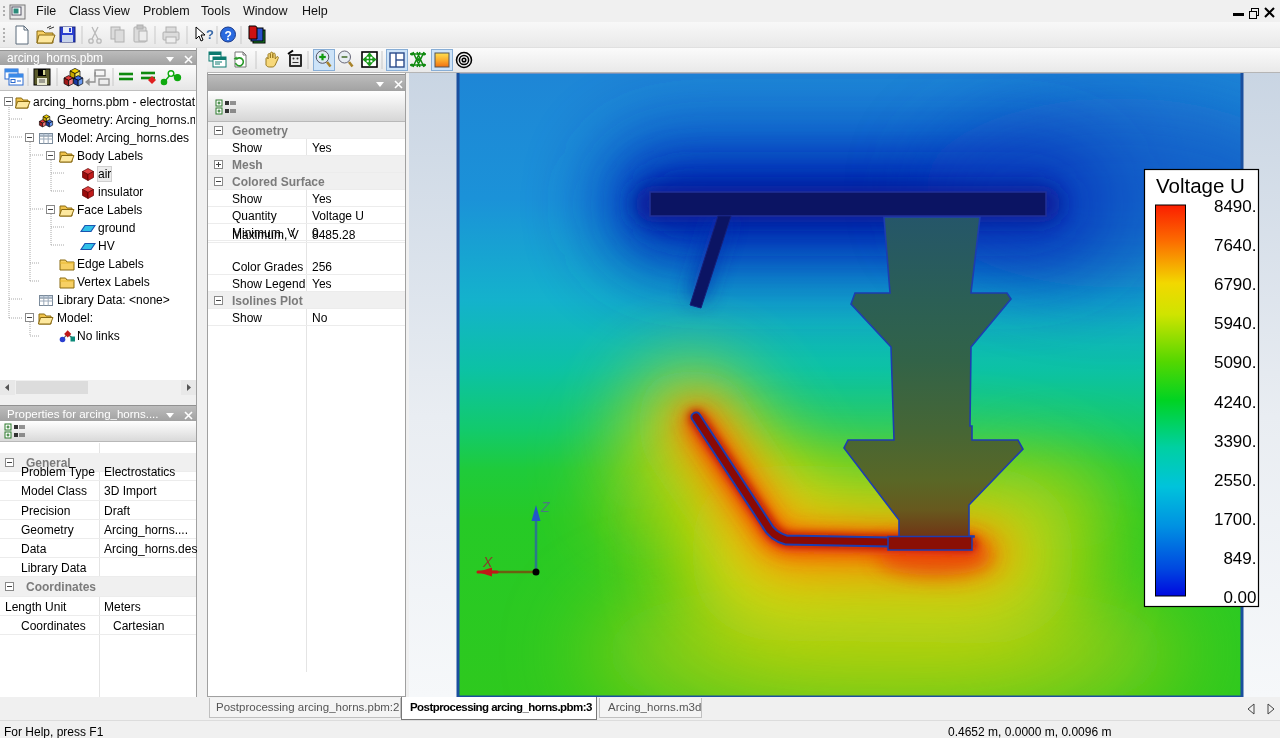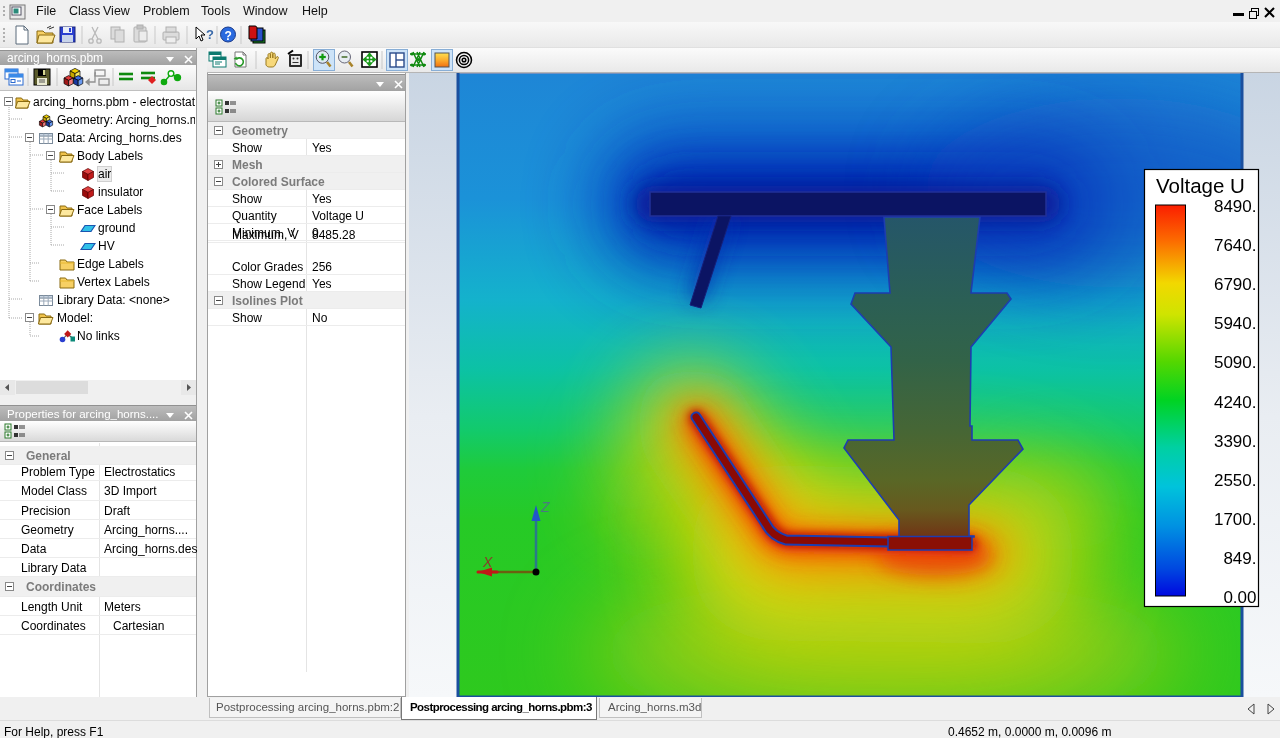--- a/index.html
+++ b/index.html
@@ -370,21 +370,21 @@
         <svg class="abs" style="left:38px;top:1px" width="16" height="16">
           <use href="#i-cubes"></use>
         </svg>
         <span class="lbl" style="left:57px">Geometry: Arcing_horns.m3d</span>
       </div>
     <div class="treerow" style="top:37px">
         <div class="expbox" style="left:25px;top:4px"></div>
         <svg class="abs" style="left:38px;top:1px" width="16" height="16">
           <use href="#i-table"></use>
         </svg>
-        <span class="lbl" style="left:57px">Data: Arcing_horns.des</span>
+        <span class="lbl" style="left:57px">Model: Arcing_horns.des</span>
       </div>
     <div class="treerow" style="top:55px">
         <div class="expbox" style="left:46px;top:4px"></div>
         <svg class="abs" style="left:59px;top:1px" width="16" height="16">
           <use href="#i-folderO"></use>
         </svg>
         <span class="lbl" style="left:77px">Body Labels</span>
       </div>
     <div class="treerow" style="top:73px">
         <svg class="abs" style="left:80px;top:1px" width="16" height="16">
@@ -475,21 +475,21 @@
         </g>
         <g fill="#333">
           <rect x="14" y="4" width="4" height="4"></rect>
           <rect x="14" y="12" width="4" height="4"></rect>
           <path d="M19,5 h6 M19,7 h6 M19,13 h6 M19,15 h6" stroke="#333"></path>
         </g>
       </svg>
   </div>
   <div id="pp-grid" class="abs">
     <div class="abs" style="left:99px;top:1px;width:1px;height:277px;background:#e4e4e4"></div>
-    <div class="grow ghdr" style="top:4px;height:19.2px">
+    <div class="grow ghdr" style="top:11px;height:19.2px">
         <div class="expbox" style="left:5px;top:5px"></div>
         <span class="glabel" style="left:26px;top:3px">General</span>
       </div>
     <div class="grow" style="top:20.2px;height:19.2px">
         <span class="glabel" style="left:21px;top:3px">Problem Type</span>
         <span class="gval" style="left:104px;top:3px">Electrostatics</span>
       </div>
     <div class="grow" style="top:39.4px;height:19.2px">
         <span class="glabel" style="left:21px;top:3px">Model Class</span>
         <span class="gval" style="left:104px;top:3px">3D Import</span>
@@ -507,21 +507,21 @@
         <span class="gval" style="left:104px;top:3px">Arcing_horns.des</span>
       </div>
     <div class="grow" style="top:116.2px;height:19.2px">
         <span class="glabel" style="left:21px;top:3px">Library Data</span>
       </div>
     <div class="grow ghdr" style="top:135.4px;height:19.2px">
         <div class="expbox" style="left:5px;top:5px"></div>
         <span class="glabel" style="left:26px;top:3px">Coordinates</span>
       </div>
     <div class="grow" style="top:154.6px;height:19.2px">
-        <span class="glabel" style="left:21px;top:3px">Length Unit</span>
+        <span class="glabel" style="left:5px;top:3px">Length Unit</span>
         <span class="gval" style="left:104px;top:3px">Meters</span>
       </div>
     <div class="grow" style="top:173.8px;height:19.2px">
         <span class="glabel" style="left:21px;top:3px">Coordinates</span>
         <span class="gval" style="left:113px;top:3px">Cartesian</span>
       </div>
   </div>
 </div>
 
 <div id="midpanel" class="abs">

